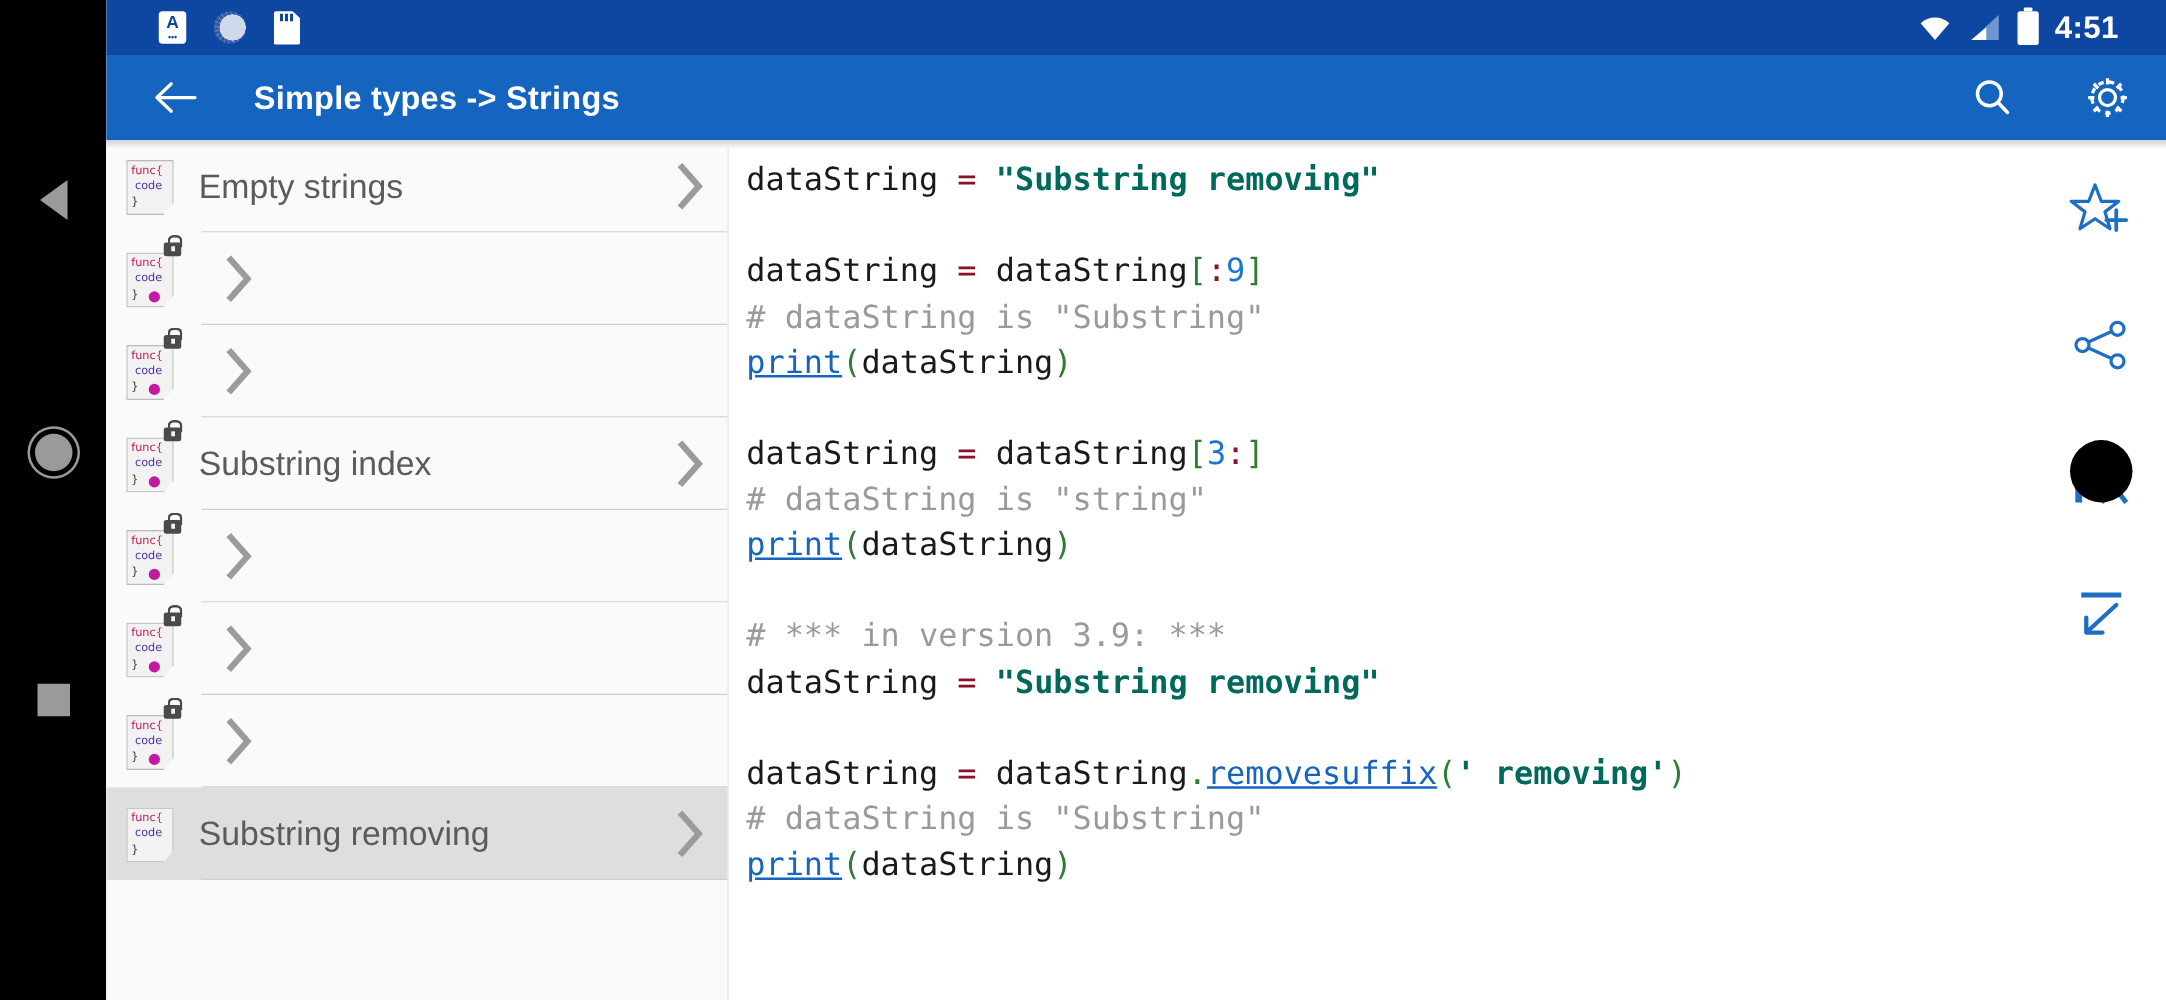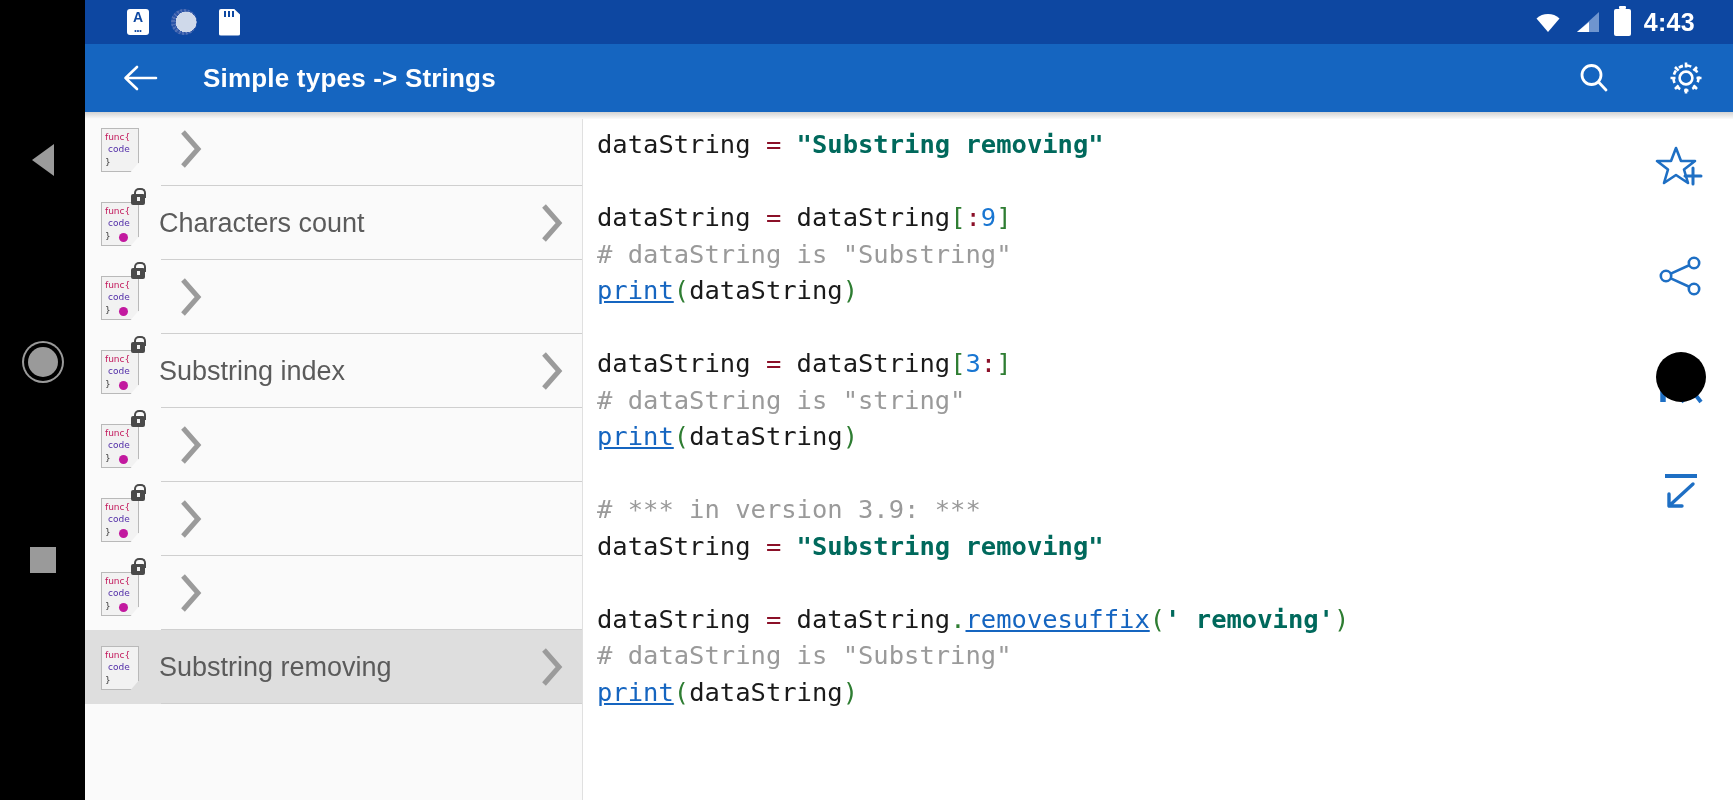--- a/index.html
+++ b/index.html
@@ -195,21 +195,21 @@
       </div>
       <div class="sb-right">
         <svg width="28" height="24" viewBox="0 0 28 24">
           <path d="M14 22 L2.5 8.5 A17 17 0 0 1 25.5 8.5 Z" fill="#fff"></path>
         </svg>
         <svg width="26" height="24" viewBox="0 0 26 24">
           <path d="M24 2 L24 22 L2 22 Z" fill="#6f95cf"></path>
           <path d="M14 12 L14 22 L2 22 Z" fill="#ffffff"></path>
         </svg>
         <div class="ic-batt"></div>
-        <div class="sb-time">4:43</div>
+        <div class="sb-time">4:51</div>
       </div>
     </div>
 
     <div class="appbar">
       <div class="icon-btn">
         <svg width="36" height="30" viewBox="0 0 36 30">
           <path d="M15 4 L3.5 15 L15 26 M3.5 15 H34" stroke="#fff" stroke-width="2.6" fill="none" stroke-linecap="round" stroke-linejoin="round"></path>
         </svg>
       </div>
       <div class="title">Simple types -&gt; Strings</div>
@@ -238,38 +238,38 @@
 
       <div class="sidebar" id="sidebar">
           <div class="row">
             <div class="doc-icon">
               <div class="doc-paper">
                 <span class="l1">func{</span>
                 <span class="l2">code</span>
                 <span class="l3">}</span>
               </div>
             </div>
-            <div class="chev">
-              <svg width="28" height="44" viewBox="0 0 28 44">
-                <path d="M7 5 L22 22 L7 39" stroke="#9b9b9b" stroke-width="5" fill="none" stroke-linejoin="miter" stroke-linecap="butt"></path>
-              </svg>
-            </div>
-            <div class="sep"></div>
-          </div>
-          <div class="row">
-            <div class="doc-icon">
-              <div class="doc-paper">
-                <span class="l1">func{</span>
-                <span class="l2">code</span>
-                <span class="l3">}</span>
-                <span class="doc-dot"></span>
-              </div>
-              <span class="doc-lock"></span>
-            </div>
-            <div class="row-label">Characters count</div>
+            <div class="row-label">Empty strings</div>
+            <div class="chev">
+              <svg width="28" height="44" viewBox="0 0 28 44">
+                <path d="M7 5 L22 22 L7 39" stroke="#9b9b9b" stroke-width="5" fill="none" stroke-linejoin="miter" stroke-linecap="butt"></path>
+              </svg>
+            </div>
+            <div class="sep"></div>
+          </div>
+          <div class="row">
+            <div class="doc-icon">
+              <div class="doc-paper">
+                <span class="l1">func{</span>
+                <span class="l2">code</span>
+                <span class="l3">}</span>
+                <span class="doc-dot"></span>
+              </div>
+              <span class="doc-lock"></span>
+            </div>
             <div class="chev">
               <svg width="28" height="44" viewBox="0 0 28 44">
                 <path d="M7 5 L22 22 L7 39" stroke="#9b9b9b" stroke-width="5" fill="none" stroke-linejoin="miter" stroke-linecap="butt"></path>
               </svg>
             </div>
             <div class="sep"></div>
           </div>
           <div class="row">
             <div class="doc-icon">
               <div class="doc-paper">

